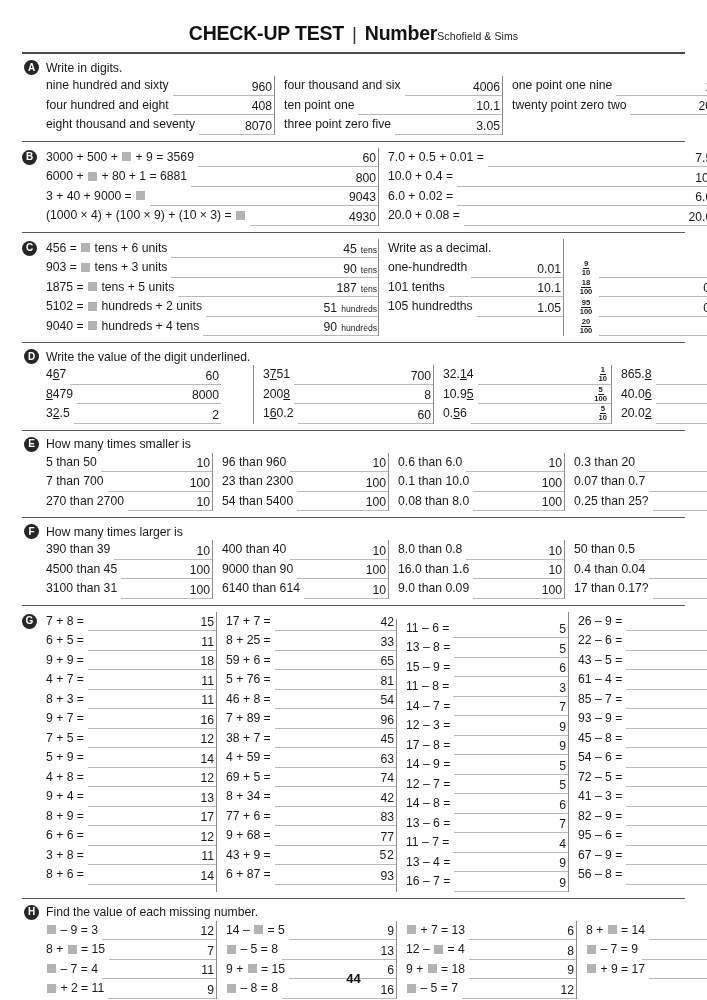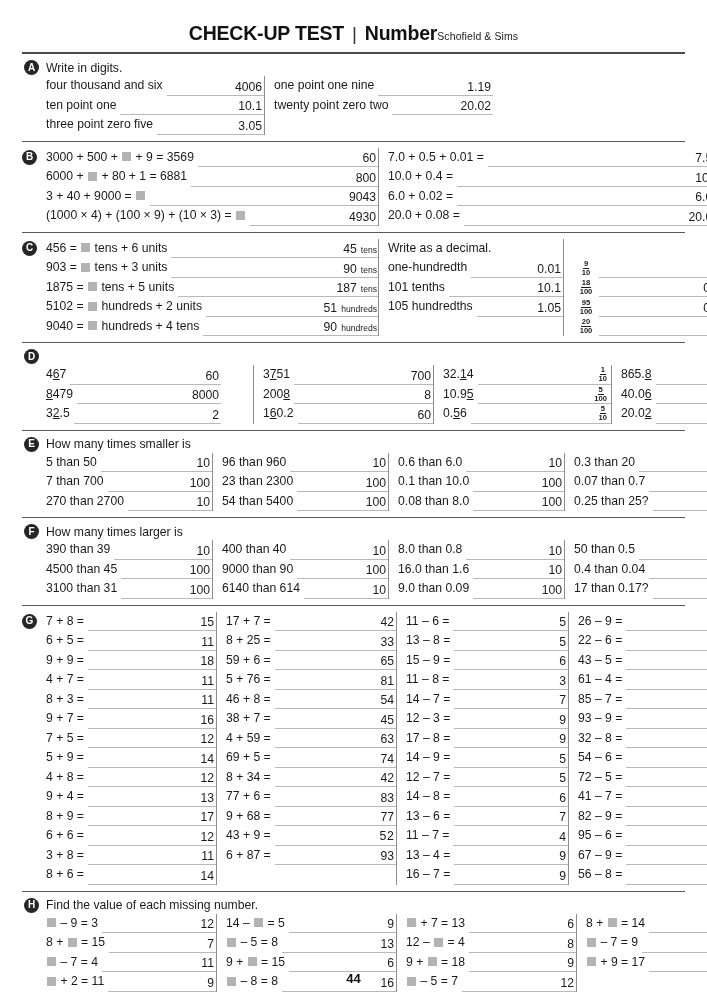--- a/index.html
+++ b/index.html
@@ -205,20 +205,34 @@
   </div>
   <div class="rule-thick"></div>
 
   <div id="sections">
       <div class="section">
         <div class="sec-head">
           <div class="badge">A</div>
           <div class="sec-instr">Write in digits.</div>
         </div>
         <div class="sec-body indent">
+          <div class="col" style="flex: 0 0 228px;">
+            <div class="row">
+              <span class="q">nine hundred and sixty</span>
+              <span class="ans" style="min-width: 60px;">960</span>
+            </div>
+            <div class="row">
+              <span class="q">four hundred and eight</span>
+              <span class="ans" style="min-width: 60px;">408</span>
+            </div>
+            <div class="row">
+              <span class="q">eight thousand and seventy</span>
+              <span class="ans" style="min-width: 60px;">8070</span>
+            </div>
+          </div>
           <div class="col" style="flex: 0 0 218px;">
             <div class="row">
               <span class="q">four thousand and six</span>
               <span class="ans" style="min-width: 56px;">4006</span>
             </div>
             <div class="row">
               <span class="q">ten point one</span>
               <span class="ans" style="min-width: 56px;">10.1</span>
             </div>
             <div class="row">
@@ -370,20 +384,21 @@
               </span>
               <span class="ans" style="min-width: 60px;">0.2</span>
             </div>
           </div>
         </div>
       </div>
       <div class="rule-thin"></div>
       <div class="section">
         <div class="sec-head">
           <div class="badge">D</div>
+          <div class="sec-instr">Write the value of the digit underlined.</div>
         </div>
         <div class="sec-body indent">
           <div class="col" style="flex: 0 0 175px;">
             <div class="row">
               <span class="q">4<span class="u">6</span>7</span>
               <span class="ans" style="min-width: 72px;">60</span>
             </div>
             <div class="row">
               <span class="q"><span class="u">8</span>479</span>
               <span class="ans" style="min-width: 72px;">8000</span>
@@ -661,20 +676,24 @@
             </div>
             <div class="row">
               <span class="q"> 5 + 76 =</span>
               <span class="ans" style="min-width: 64px;">81</span>
             </div>
             <div class="row">
               <span class="q">46 +  8 =</span>
               <span class="ans" style="min-width: 64px;">54</span>
             </div>
             <div class="row">
+              <span class="q"> 7 + 89 =</span>
+              <span class="ans" style="min-width: 64px;">96</span>
+            </div>
+            <div class="row">
               <span class="q">38 +  7 =</span>
               <span class="ans" style="min-width: 64px;">45</span>
             </div>
             <div class="row">
               <span class="q"> 4 + 59 =</span>
               <span class="ans" style="min-width: 64px;">63</span>
             </div>
             <div class="row">
               <span class="q">69 +  5 =</span>
               <span class="ans" style="min-width: 64px;">74</span>
@@ -693,21 +712,21 @@
             </div>
             <div class="row">
               <span class="q">43 +  9 =</span>
               <span class="ans" style="min-width: 64px; font-family: Liberation Mono, monospace;">52</span>
             </div>
             <div class="row">
               <span class="q"> 6 + 87 =</span>
               <span class="ans" style="min-width: 64px;">93</span>
             </div>
           </div>
-          <div class="col" style="flex: 0 0 162px;">
+          <div class="col" style="flex: 0 0 162px; margin-top: 7px;">
             <div class="row">
               <span class="q">11 – 6 =</span>
               <span class="ans" style="min-width: 60px;">5</span>
             </div>
             <div class="row">
               <span class="q">13 – 8 =</span>
               <span class="ans" style="min-width: 60px;">5</span>
             </div>
             <div class="row">
               <span class="q">15 – 9 =</span>
@@ -777,33 +796,33 @@
             </div>
             <div class="row">
               <span class="q">85 – 7 =</span>
               <span class="ans" style="min-width: 60px;">78</span>
             </div>
             <div class="row">
               <span class="q">93 – 9 =</span>
               <span class="ans" style="min-width: 60px;">84</span>
             </div>
             <div class="row">
-              <span class="q">32 – 8 =</span>
+              <span class="q">45 – 8 =</span>
               <span class="ans" style="min-width: 60px;">24</span>
             </div>
             <div class="row">
               <span class="q">54 – 6 =</span>
               <span class="ans" style="min-width: 60px;">48</span>
             </div>
             <div class="row">
               <span class="q">72 – 5 =</span>
               <span class="ans" style="min-width: 60px;">67</span>
             </div>
             <div class="row">
-              <span class="q">41 – 7 =</span>
+              <span class="q">41 – 3 =</span>
               <span class="ans" style="min-width: 60px;">38</span>
             </div>
             <div class="row">
               <span class="q">82 – 9 =</span>
               <span class="ans" style="min-width: 60px;">73</span>
             </div>
             <div class="row">
               <span class="q">95 – 6 =</span>
               <span class="ans" style="min-width: 60px;">89</span>
             </div>

